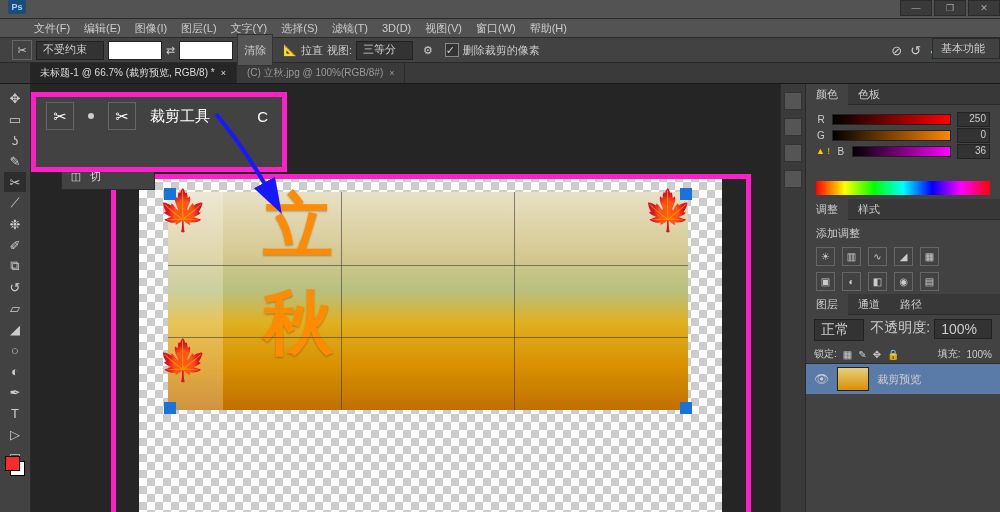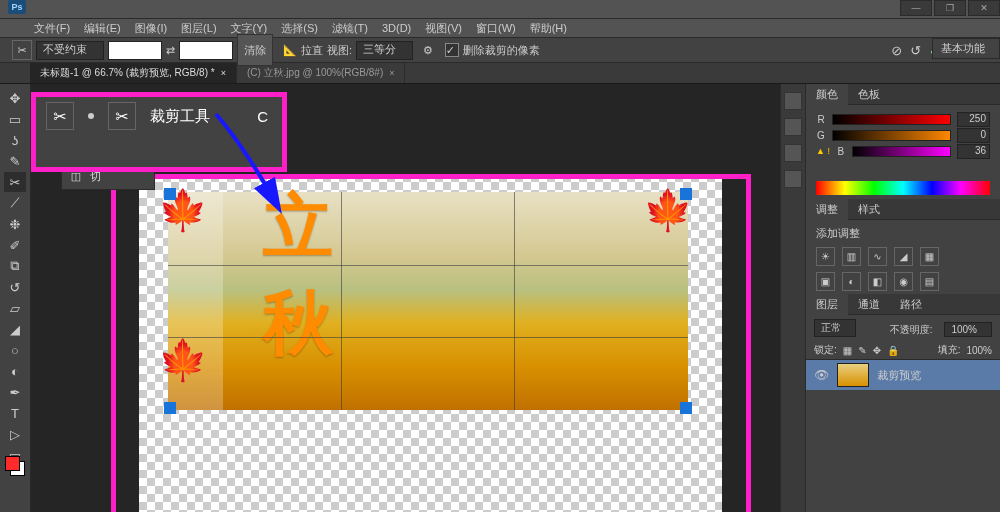--- a/index.html
+++ b/index.html
@@ -63,21 +63,21 @@
 .color-panel{padding:6px 10px;height:60px}
 .color-row{display:flex;align-items:center;height:16px;gap:6px;font-size:10px}
 .color-lbl{width:10px;text-align:center}
 .color-slider{flex:1;height:9px;border:1px solid #222}
 .color-val{width:28px;height:13px;background:#333;border:1px solid #222;text-align:right;padding-right:3px;font-size:10px}
 .spectrum{height:14px;margin:4px 10px;background:linear-gradient(to right,red,yellow,lime,cyan,blue,magenta,red)}
 .adjust-panel{padding:6px 10px;height:62px;font-size:11px}
 .adj-icons{display:flex;gap:7px;margin-top:6px}
 .adj-icons span{width:17px;height:17px;border:1px solid #666;display:flex;align-items:center;justify-content:center;font-size:10px}
 .layers-panel{flex:1;display:flex;flex-direction:column}
-.layers-opts{padding:4px 8px;display:flex;align-items:flex-end;gap:12px;font-size:10px}
+.layers-opts{padding:4px 8px;display:flex;align-items:flex-start;gap:4px;font-size:14px}
 .layers-opts .sel{background:#333;border:1px solid #222;padding:1px 14px 1px 6px}
 .layers-lock{padding:2px 8px;display:flex;align-items:center;gap:6px;font-size:10px;border-bottom:1px solid #2a2a2a}
 .layer-row{display:flex;align-items:center;height:30px;padding:0 8px;gap:8px;background:#5a7aa8;font-size:11px}
 .layer-eye{font-size:12px}
 .layer-thumb{width:30px;height:22px;background:linear-gradient(#e8d080,#d89000);border:1px solid #222}
 .swatch{position:absolute;left:5px;top:372px;width:18px;height:18px}
 .swatch .fg{position:absolute;width:13px;height:13px;background:#ff2a2a;border:1px solid #000}
 .swatch .bg{position:absolute;width:13px;height:13px;background:#fff;border:1px solid #000;left:5px;top:5px}
 .basic-fn{position:absolute;right:0;top:0;background:#424242;border:1px solid #2a2a2a;padding:2px 14px 2px 8px;font-size:11px}
 </style>

